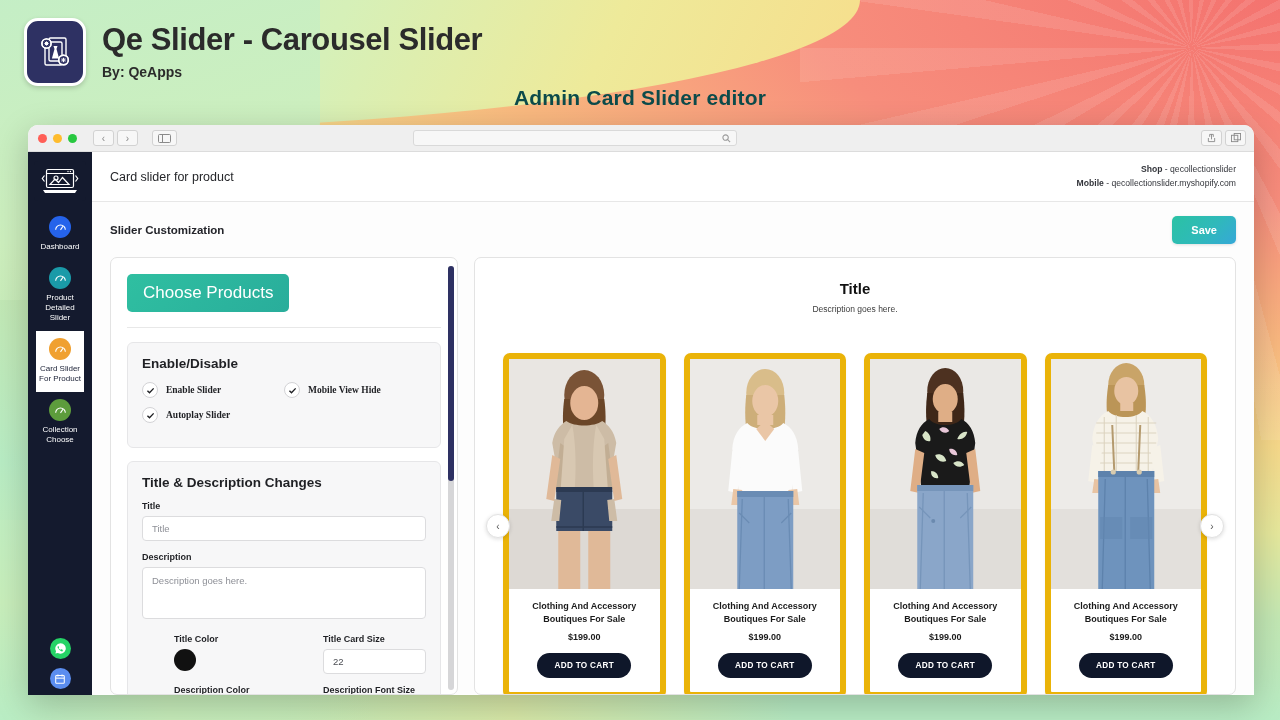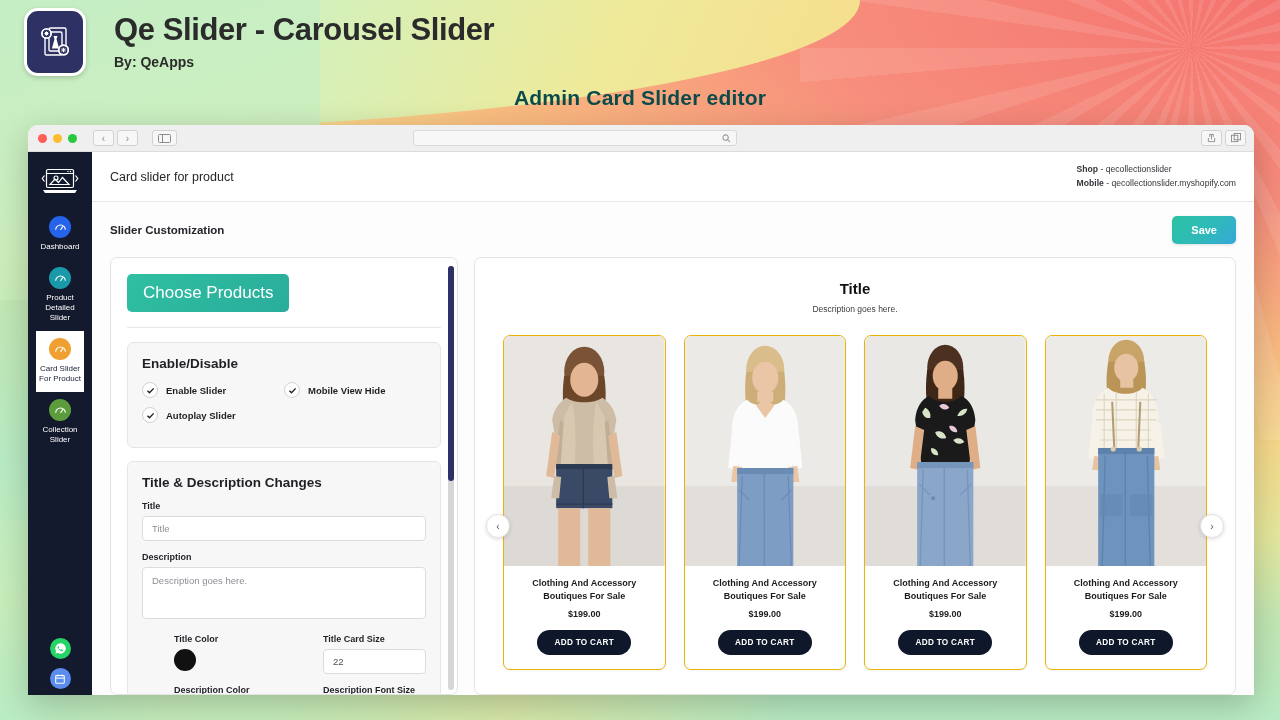--- a/index.html
+++ b/index.html
@@ -35,21 +35,21 @@
   }
   .sunray {
     position: absolute; right:-80px; top:-120px; width: 560px; height: 560px;
     background:
       repeating-conic-gradient(from 200deg at 70% 30%,
         rgba(255,255,255,.10) 0deg 5deg, rgba(255,255,255,0) 5deg 13deg);
     pointer-events: none;
   }
 
   
-  .page-header { position: absolute; left: 24px; top: 8px; display: flex; align-items: flex-start; gap: 28px; }
+  .page-header { position: absolute; left: 24px; top: 18px; display: flex; align-items: flex-start; gap: 16px; }
   .app-icon {
     width: 62px; height: 68px; border-radius: 14px;
     background: #2e3163; border: 3px solid #ffffff;
     display: flex; align-items: center; justify-content: center;
     box-shadow: 0 2px 5px rgba(0,0,0,.18);
   }
   .app-titles { padding-top: 6px; }
   .app-title {
     font-size: 31px; font-weight: 800; color: #2b2b2b; letter-spacing: -0.4px;
     line-height: 1.05;
@@ -115,21 +115,21 @@
   .fab { width: 21px; height: 21px; border-radius: 50%; display:flex; align-items:center; justify-content:center; }
   .fab-wa { background: #25d366; }
   .fab-cal { background: #5b8def; }
 
   .content { flex: 1; background: #fdfdfd; display: flex; flex-direction: column; min-width: 0; }
   .topbar {
     height: 50px; background: #ffffff; border-bottom: 1px solid #e7e7e7;
     display: flex; align-items: center; padding: 0 18px; justify-content: space-between;
   }
   .topbar-title { font-size: 12.5px; color: #26272b; }
-  .shop-info { font-size: 8.6px; color: #33353b; line-height: 1.55; }
+  .shop-info { text-align: right; font-size: 8.6px; color: #33353b; line-height: 1.55; }
   .shop-info b { font-weight: 700; }
 
   .workarea { flex: 1; padding: 14px 18px 0 18px; display: flex; flex-direction: column; min-height: 0; }
   .work-head { display: flex; align-items: center; justify-content: space-between; margin-bottom: 13px; }
   .work-title { font-size: 11.5px; font-weight: 700; color: #23242a; }
   .save-btn {
     background: linear-gradient(135deg, #2bc2a4 0%, #2fb9ba 55%, #36a8d8 100%);
     color: #fff; font-size: 11px; font-weight: 600; border: none;
     border-radius: 5px; padding: 8px 19px; cursor: pointer;
     box-shadow: 0 1px 3px rgba(0,0,0,.12);
@@ -152,21 +152,21 @@
   .card-box { background: #f7f7f8; border: 1px solid #e6e6e8; border-radius: 6px; padding: 13px 14px 15px; margin-bottom: 13px; }
   .card-h { font-size: 13.5px; font-weight: 700; color: #1f2024; margin-bottom: 11px; }
   .chk-grid { display: flex; flex-wrap: wrap; }
   .chk-row { display: flex; align-items: center; gap: 8px; width: 50%; margin-bottom: 9px; }
   .chk-box {
     width: 16px; height: 16px; border-radius: 50%; background: #fff;
     border: 1px solid #d3d3d6; display: flex; align-items: center; justify-content: center;
     flex: 0 0 16px; cursor: pointer;
   }
   .chk-box svg { display: block; }
-  .chk-label { font-size: 9.5px; font-weight: 700; color: #1f2024; }
+  .chk-label { font-size: 9.5px; font-weight: 700; color: #1f2024; font-family: Liberation Serif, serif; }
   .fld-label { font-size: 9px; font-weight: 700; color: #1f2024; margin-bottom: 5px; }
   .fld-input {
     width: 100%; height: 25px; border: 1px solid #dcdcde; border-radius: 4px;
     background: #fff; padding: 0 9px; font-size: 9.5px; color: #4b4d53;
     font-family: "Liberation Sans", sans-serif;
   }
   .fld-input::placeholder { color: #8d8f96; }
   .fld-ta {
     width: 100%; height: 52px; border: 1px solid #dcdcde; border-radius: 4px;
     background: #fff; padding: 7px 9px; font-size: 9.5px; color: #4b4d53;
@@ -188,23 +188,23 @@
 
   
   .preview-pane {
     flex: 1; background: #fff; border: 1px solid #e3e3e3; border-radius: 7px;
     position: relative; overflow: hidden; padding: 22px 0 0;
   }
   .pv-title { text-align: center; font-size: 15px; font-weight: 700; color: #111; }
   .pv-desc { text-align: center; font-size: 8.5px; color: #3c3c3c; margin-top: 7px; }
   .pv-track { display: flex; gap: 18px; padding: 21px 28px 0; }
   .pcard {
-    flex: 1; background: #fff; border: 1px solid #eab308; border-radius: 7px;
+    flex: 1; background: #fff; border: 6px solid #eab308; border-radius: 7px;
     overflow: hidden; box-shadow: 0 1px 3px rgba(0,0,0,.05);
-    display: flex; flex-direction: column;
+    display: flex; flex-direction: column; margin-top: 18px;
   }
   .pcard-img { height: 230px; position: relative; overflow: hidden; }
   .pcard-img svg { position: absolute; inset: 0; width: 100%; height: 100%; }
   .pcard-body { padding: 11px 10px 14px; text-align: center; }
   .p-name { font-size: 9px; font-weight: 700; color: #1b1b1b; line-height: 1.4; }
   .p-price { font-size: 9px; font-weight: 700; color: #1b1b1b; margin-top: 7px; }
   .p-cart {
     display: inline-block; margin-top: 11px; background: #0f172a; color: #fff;
     border: none; border-radius: 20px; padding: 8px 17px;
     font-size: 8.2px; font-weight: 700; letter-spacing: .3px; cursor: pointer;
@@ -334,21 +334,21 @@
         <span class="nav-label">Card Slider For Product</span>
       </div>
 
       <div class="nav-item">
         <span class="nav-bubble" style="background:#5d9c3c">
           <svg width="13" height="13" viewBox="0 0 14 14" fill="none" stroke="#fff" stroke-width="1.2">
             <path d="M1.8 9.5a5.2 5.2 0 1 1 10.4 0"></path>
               <line x1="7" y1="9.5" x2="9.6" y2="5.6"></line>
           </svg>
         </span>
-        <span class="nav-label">Collection Slider</span>
+        <span class="nav-label">Collection Choose</span>
       </div>
 
       <div class="side-bottom">
         <div class="fab fab-wa">
           <svg width="13" height="13" viewBox="0 0 14 14" fill="#fff">
             <path d="M7 1.4A5.6 5.6 0 0 0 2.2 9.9L1.5 12.5l2.7-.7A5.6 5.6 0 1 0 7 1.4zm3 7.9c-.14.4-.8.74-1.1.77-.3.04-.66.05-1.07-.07a8.6 8.6 0 0 1-3.4-2.96c-.25-.36-.6-1-.6-1.55 0-.54.28-.8.38-.9.1-.12.23-.14.3-.14h.23c.07 0 .17-.03.27.2l.4.97c.03.07.05.15 0 .24l-.15.23-.22.24c-.07.07-.15.15-.06.3.08.14.37.61.8 1 .55.48 1 .64 1.15.71.14.08.23.07.31-.04l.45-.52c.1-.12.19-.1.31-.06l.9.42c.12.06.2.09.23.14.04.05.04.27-.1.67z"></path>
           </svg>
         </div>
         <div class="fab fab-cal">
           <svg width="12" height="12" viewBox="0 0 14 14" fill="none" stroke="#fff" stroke-width="1.2">

